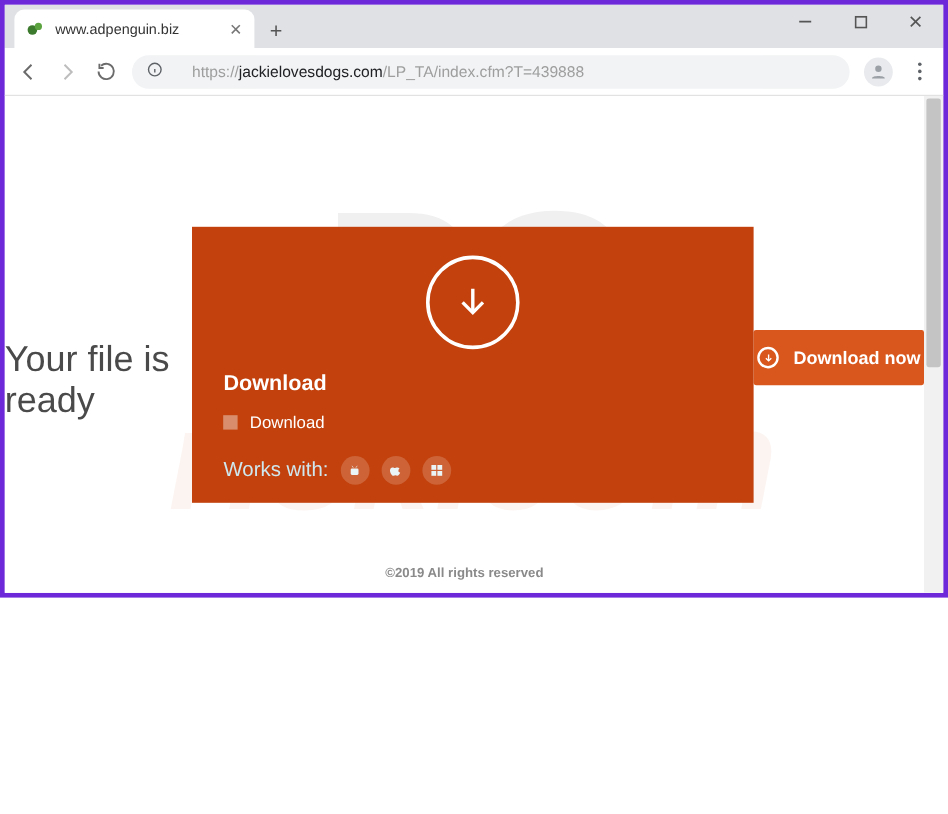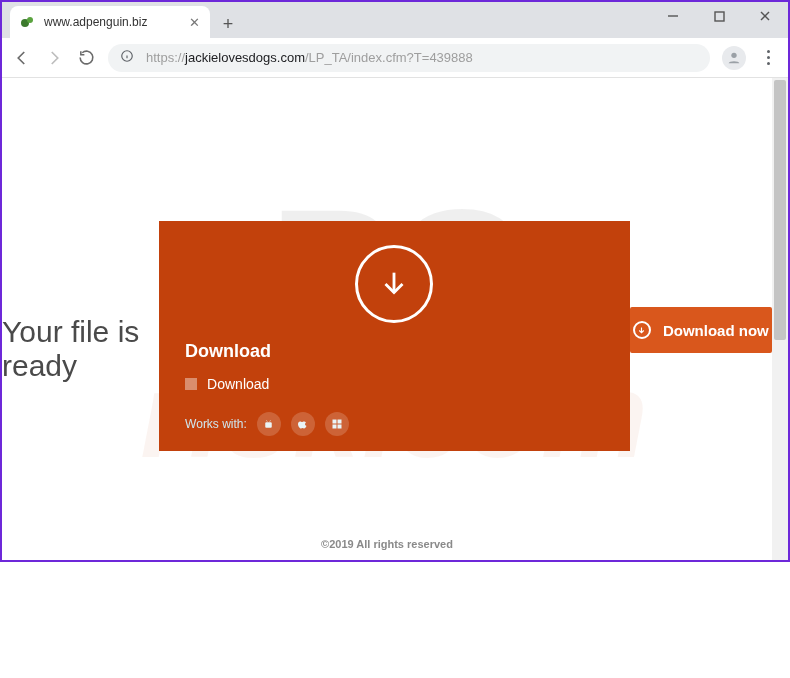--- a/index.html
+++ b/index.html
@@ -1,35 +1,35 @@
 <!DOCTYPE html>
 <html><head>
 <meta charset="utf-8">
 <style>
   * { margin: 0; padding: 0; box-sizing: border-box; }
   html, body { width: 790px; height: 678px; font-family: "Segoe UI", Arial, sans-serif; overflow: hidden; background: #fff; }
 
   
-  .window { width: 790px; height: 562px; border: 2px solid #6d28d9; display: flex; flex-direction: column; position: relative; }
+  .window { width: 790px; height: 498px; border: 4px solid #6d28d9; display: flex; flex-direction: column; position: relative; }
   .window-controls { position: absolute; top: 0; right: 0; height: 28px; display: flex; align-items: center; }
   .win-btn { width: 46px; height: 28px; display: flex; align-items: center; justify-content: center; color: #555; font-size: 14px; }
   .win-btn svg { stroke: #555; }
 
   
   .tabstrip { height: 36px; background: #dfe1e5; display: flex; align-items: flex-end; padding-left: 8px; }
   .tab { background: #fff; height: 32px; width: 200px; border-radius: 8px 8px 0 0; display: flex; align-items: center; padding: 0 10px; gap: 8px; font-size: 12px; color: #333; position: relative; }
   .tab .favicon { width: 16px; height: 16px; display: inline-block; }
   .tab .close { margin-left: auto; color: #777; font-size: 13px; }
   .newtab { width: 28px; height: 28px; display: flex; align-items: center; justify-content: center; color: #555; font-size: 18px; margin-left: 4px; }
 
   
   .addrbar { height: 40px; background: #fff; border-bottom: 1px solid #e2e2e2; display: flex; align-items: center; padding: 0 10px; gap: 12px; }
   .nav-icon { width: 20px; height: 20px; display: flex; align-items: center; justify-content: center; color: #6b6b6b; }
   .nav-icon.disabled { color: #bdbdbd; }
-  .omnibox { flex: 1; height: 28px; background: #f1f3f4; border-radius: 14px; display: flex; align-items: center; padding: 0 12px; gap: 12px; font-size: 13px; color: #5f6368; }
+  .omnibox { flex: 1; height: 28px; background: #f1f3f4; border-radius: 14px; display: flex; align-items: center; padding: 0 12px; gap: 24px; font-size: 13px; color: #5f6368; }
   .omnibox .scheme { color: #9e9e9e; }
   .omnibox .host { color: #202124; }
   .avatar { width: 24px; height: 24px; border-radius: 50%; background: #e8eaed; display: flex; align-items: center; justify-content: center; }
   .menu-dots { width: 20px; display: flex; flex-direction: column; align-items: center; gap: 3px; }
   .menu-dots span { width: 3px; height: 3px; background: #5f6368; border-radius: 50%; }
 
   
   .viewport { flex: 1; position: relative; background: #fff; overflow: hidden; }
   .scrollbar { position: absolute; right: 0; top: 0; width: 16px; height: 100%; background: #f1f1f1; }
   .scroll-thumb { position: absolute; right: 2px; top: 2px; width: 12px; height: 54%; background: #c4c4c4; border-radius: 2px; }
@@ -41,21 +41,21 @@
   
   .page { position: absolute; inset: 0 16px 0 0; display: flex; align-items: center; }
   .heading { margin-top: 60px; font-size: 30px; font-weight: 300; color: #4a4a4a; }
 
   .card { margin-top: 34px; width: 640px; height: 230px; background: #c2410c; color: #fff; padding: 24px 26px 18px; position: relative; }
   .dl-circle { margin: 0 auto 18px; width: 78px; height: 78px; border: 3px solid #fff; border-radius: 50%; display:flex; align-items:center; justify-content:center; }
   .dl-circle svg { stroke:#fff; }
   .card-title { font-size: 18px; font-weight: 700; margin-bottom: 14px; }
   .card-row { display:flex; align-items:center; gap:10px; font-size:14px; margin-bottom: 20px; }
   .card-row .chk { width:12px; height:12px; background: rgba(255,255,255,0.4); }
-  .works { display:flex; align-items:center; gap:10px; font-size:12px; color: #cfe7ef; }
+  .works { display:flex; align-items:center; gap:10px; font-size:17px; color: #cfe7ef; }
   .os-icon { width:24px; height:24px; border-radius:50%; background: rgba(255,255,255,0.18); display:flex; align-items:center; justify-content:center; color:#eaf5f8; font-size:13px; }
 
   .dl-btn { margin-top: 22px; width: 200px; height: 46px; background: #d9571c; color:#fff; font-size:15px; font-weight:600; border-radius:2px; display:flex; align-items:center; justify-content:center; gap:12px; }
   .dl-btn .ico { width:18px; height:18px; border:2px solid #fff; border-radius:50%; display:flex; align-items:center; justify-content:center; }
 
   .footer { position:absolute; bottom: 10px; width:100%; text-align:center; font-size:11px; color:#8a8a8a;font-weight:bold; }
 </style>
 </head>
 <body>
 

